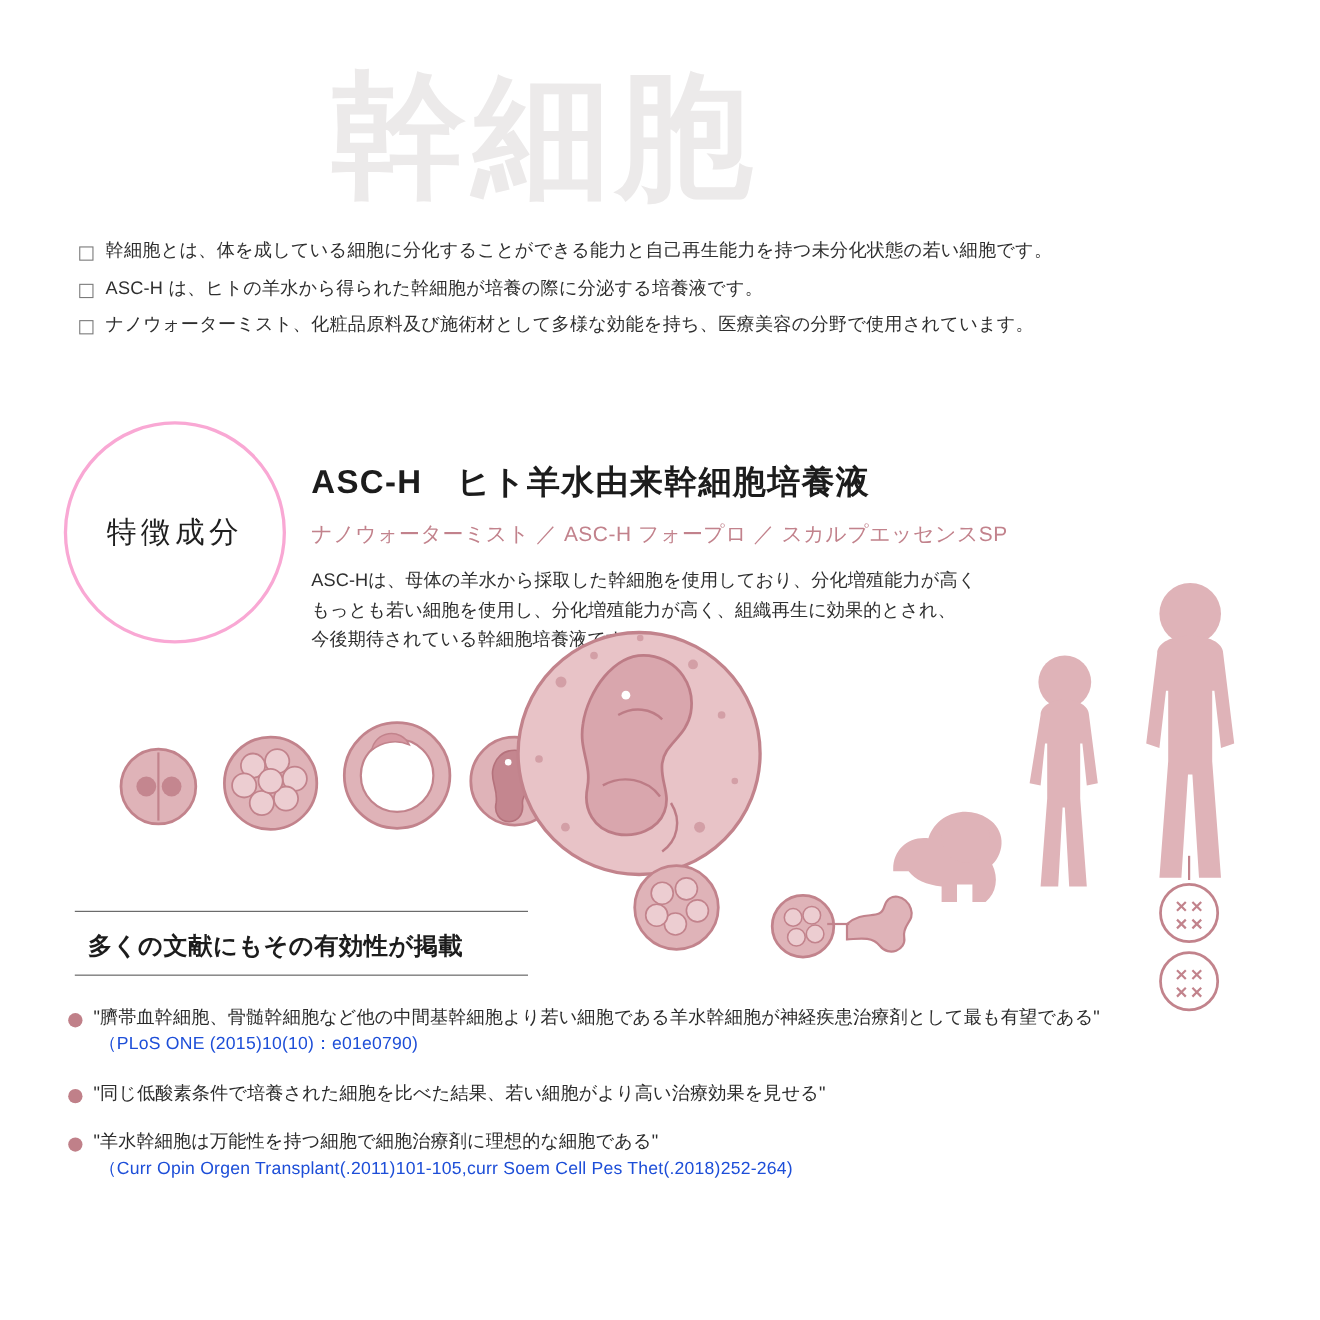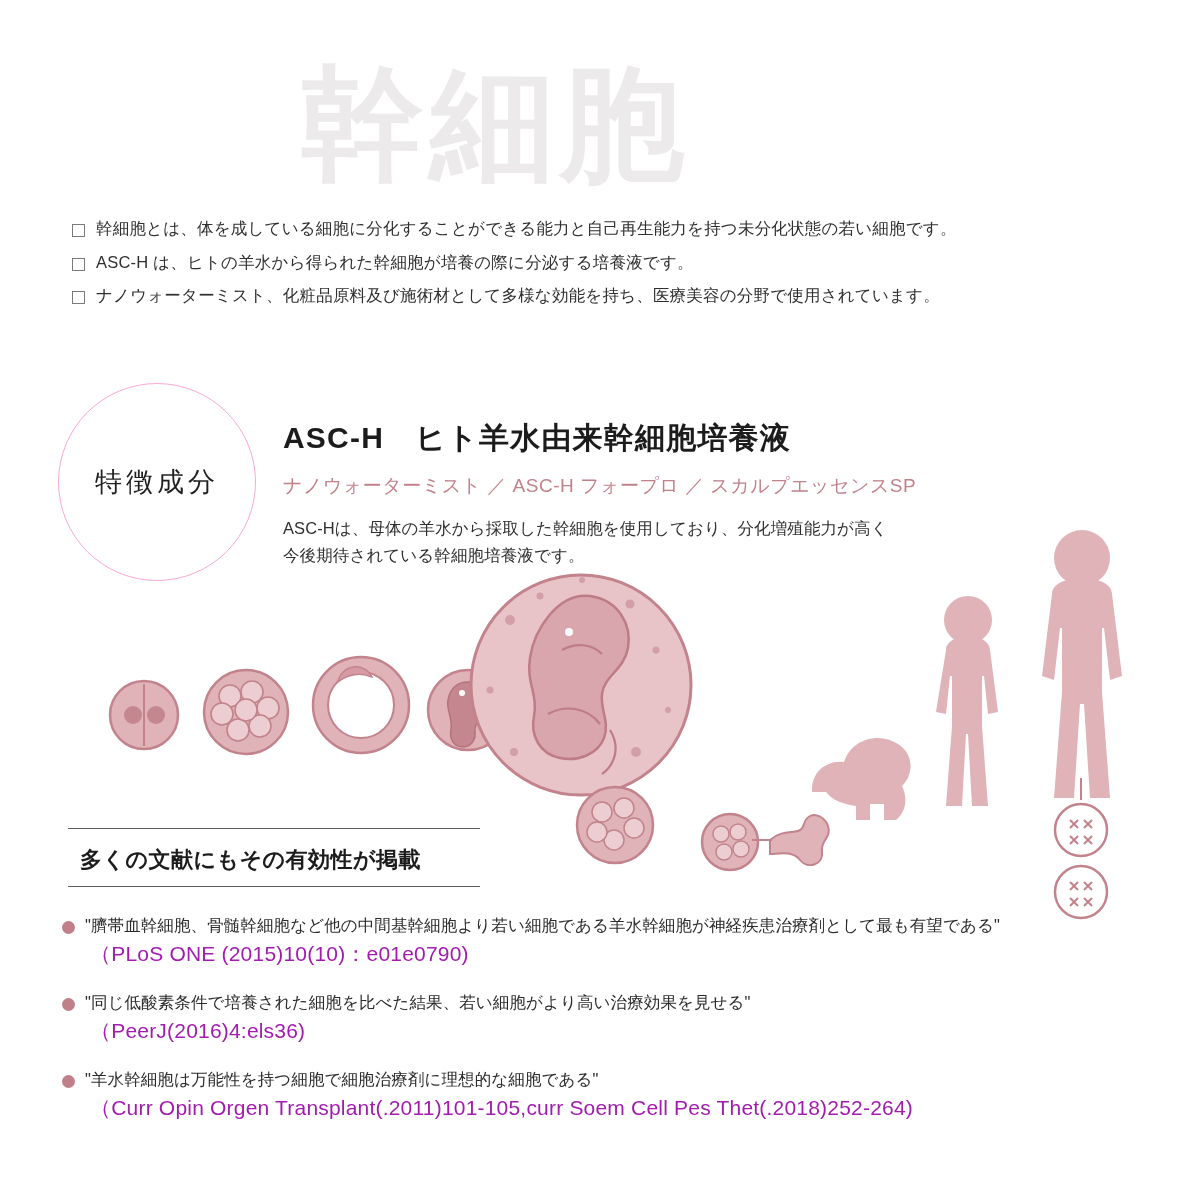--- a/index.html
+++ b/index.html
@@ -64,21 +64,21 @@
     white-space: nowrap;
   }
 
   
   .badge-circle {
     position: absolute;
     left: 58px;
     top: 383px;
     width: 196px;
     height: 196px;
-    border: 1px solid #f9a8d4;
+    border: 3px solid #f9a8d4;
     border-radius: 50%;
     display: flex;
     align-items: center;
     justify-content: center;
   }
   .badge-circle span {
     font-family: "Liberation Serif", serif;
     font-size: 27px;
     letter-spacing: 4px;
     color: #1f1f1f;
@@ -174,23 +174,23 @@
   }
   .ref-text { }
   .ref-quote {
     font-size: 16.5px;
     line-height: 1.3;
     color: #2b2b2b;
     letter-spacing: 0.1px;
     white-space: nowrap;
   }
   .ref-cite {
-    font-size: 21px;
+    font-size: 16px;
     line-height: 1.5;
-    color: #a21caf;
+    color: #1d4ed8;
     letter-spacing: 0.2px;
     margin-top: 2px;
     padding-left: 5px;
     white-space: nowrap;
   }
 </style>
 </head>
 <body>
 
 <div class="page">
@@ -214,20 +214,21 @@
 
   <div class="badge-circle">
     <span>特徴成分</span>
   </div>
 
   <div class="main-block">
     <h1 class="main-title">ASC-H　ヒト羊水由来幹細胞培養液</h1>
     <div class="main-sub">ナノウォーターミスト ／ ASC-H フォープロ ／ スカルプエッセンスSP</div>
     <div class="main-body">
       <div>ASC-Hは、母体の羊水から採取した幹細胞を使用しており、分化増殖能力が高く</div>
+      <div>もっとも若い細胞を使用し、分化増殖能力が高く、組織再生に効果的とされ、</div>
       <div>今後期待されている幹細胞培養液です。</div>
     </div>
   </div>
 
   <div class="illus">
     <svg width="1080" height="420" viewBox="0 0 1080 420">
       <g fill="#dfb3b8" stroke="#c2838c">
 
         <g>
           <circle cx="74" cy="215" r="34" fill="#dfb3b8" stroke="#c2838c" stroke-width="2.5"></circle>
@@ -348,21 +349,20 @@
       <div class="ref-dot"></div>
       <div class="ref-text">
         <div class="ref-quote">"臍帯血幹細胞、骨髄幹細胞など他の中間基幹細胞より若い細胞である羊水幹細胞が神経疾患治療剤として最も有望である"</div>
         <div class="ref-cite">（PLoS ONE (2015)10(10)：e01e0790)</div>
       </div>
     </div>
     <div class="ref">
       <div class="ref-dot"></div>
       <div class="ref-text">
         <div class="ref-quote">"同じ低酸素条件で培養された細胞を比べた結果、若い細胞がより高い治療効果を見せる"</div>
-        <div class="ref-cite">（PeerJ(2016)4:els36)</div>
       </div>
     </div>
     <div class="ref">
       <div class="ref-dot"></div>
       <div class="ref-text">
         <div class="ref-quote">"羊水幹細胞は万能性を持つ細胞で細胞治療剤に理想的な細胞である"</div>
         <div class="ref-cite">（Curr Opin Orgen Transplant(.2011)101-105,curr Soem Cell Pes Thet(.2018)252-264)</div>
       </div>
     </div>
   </div>

